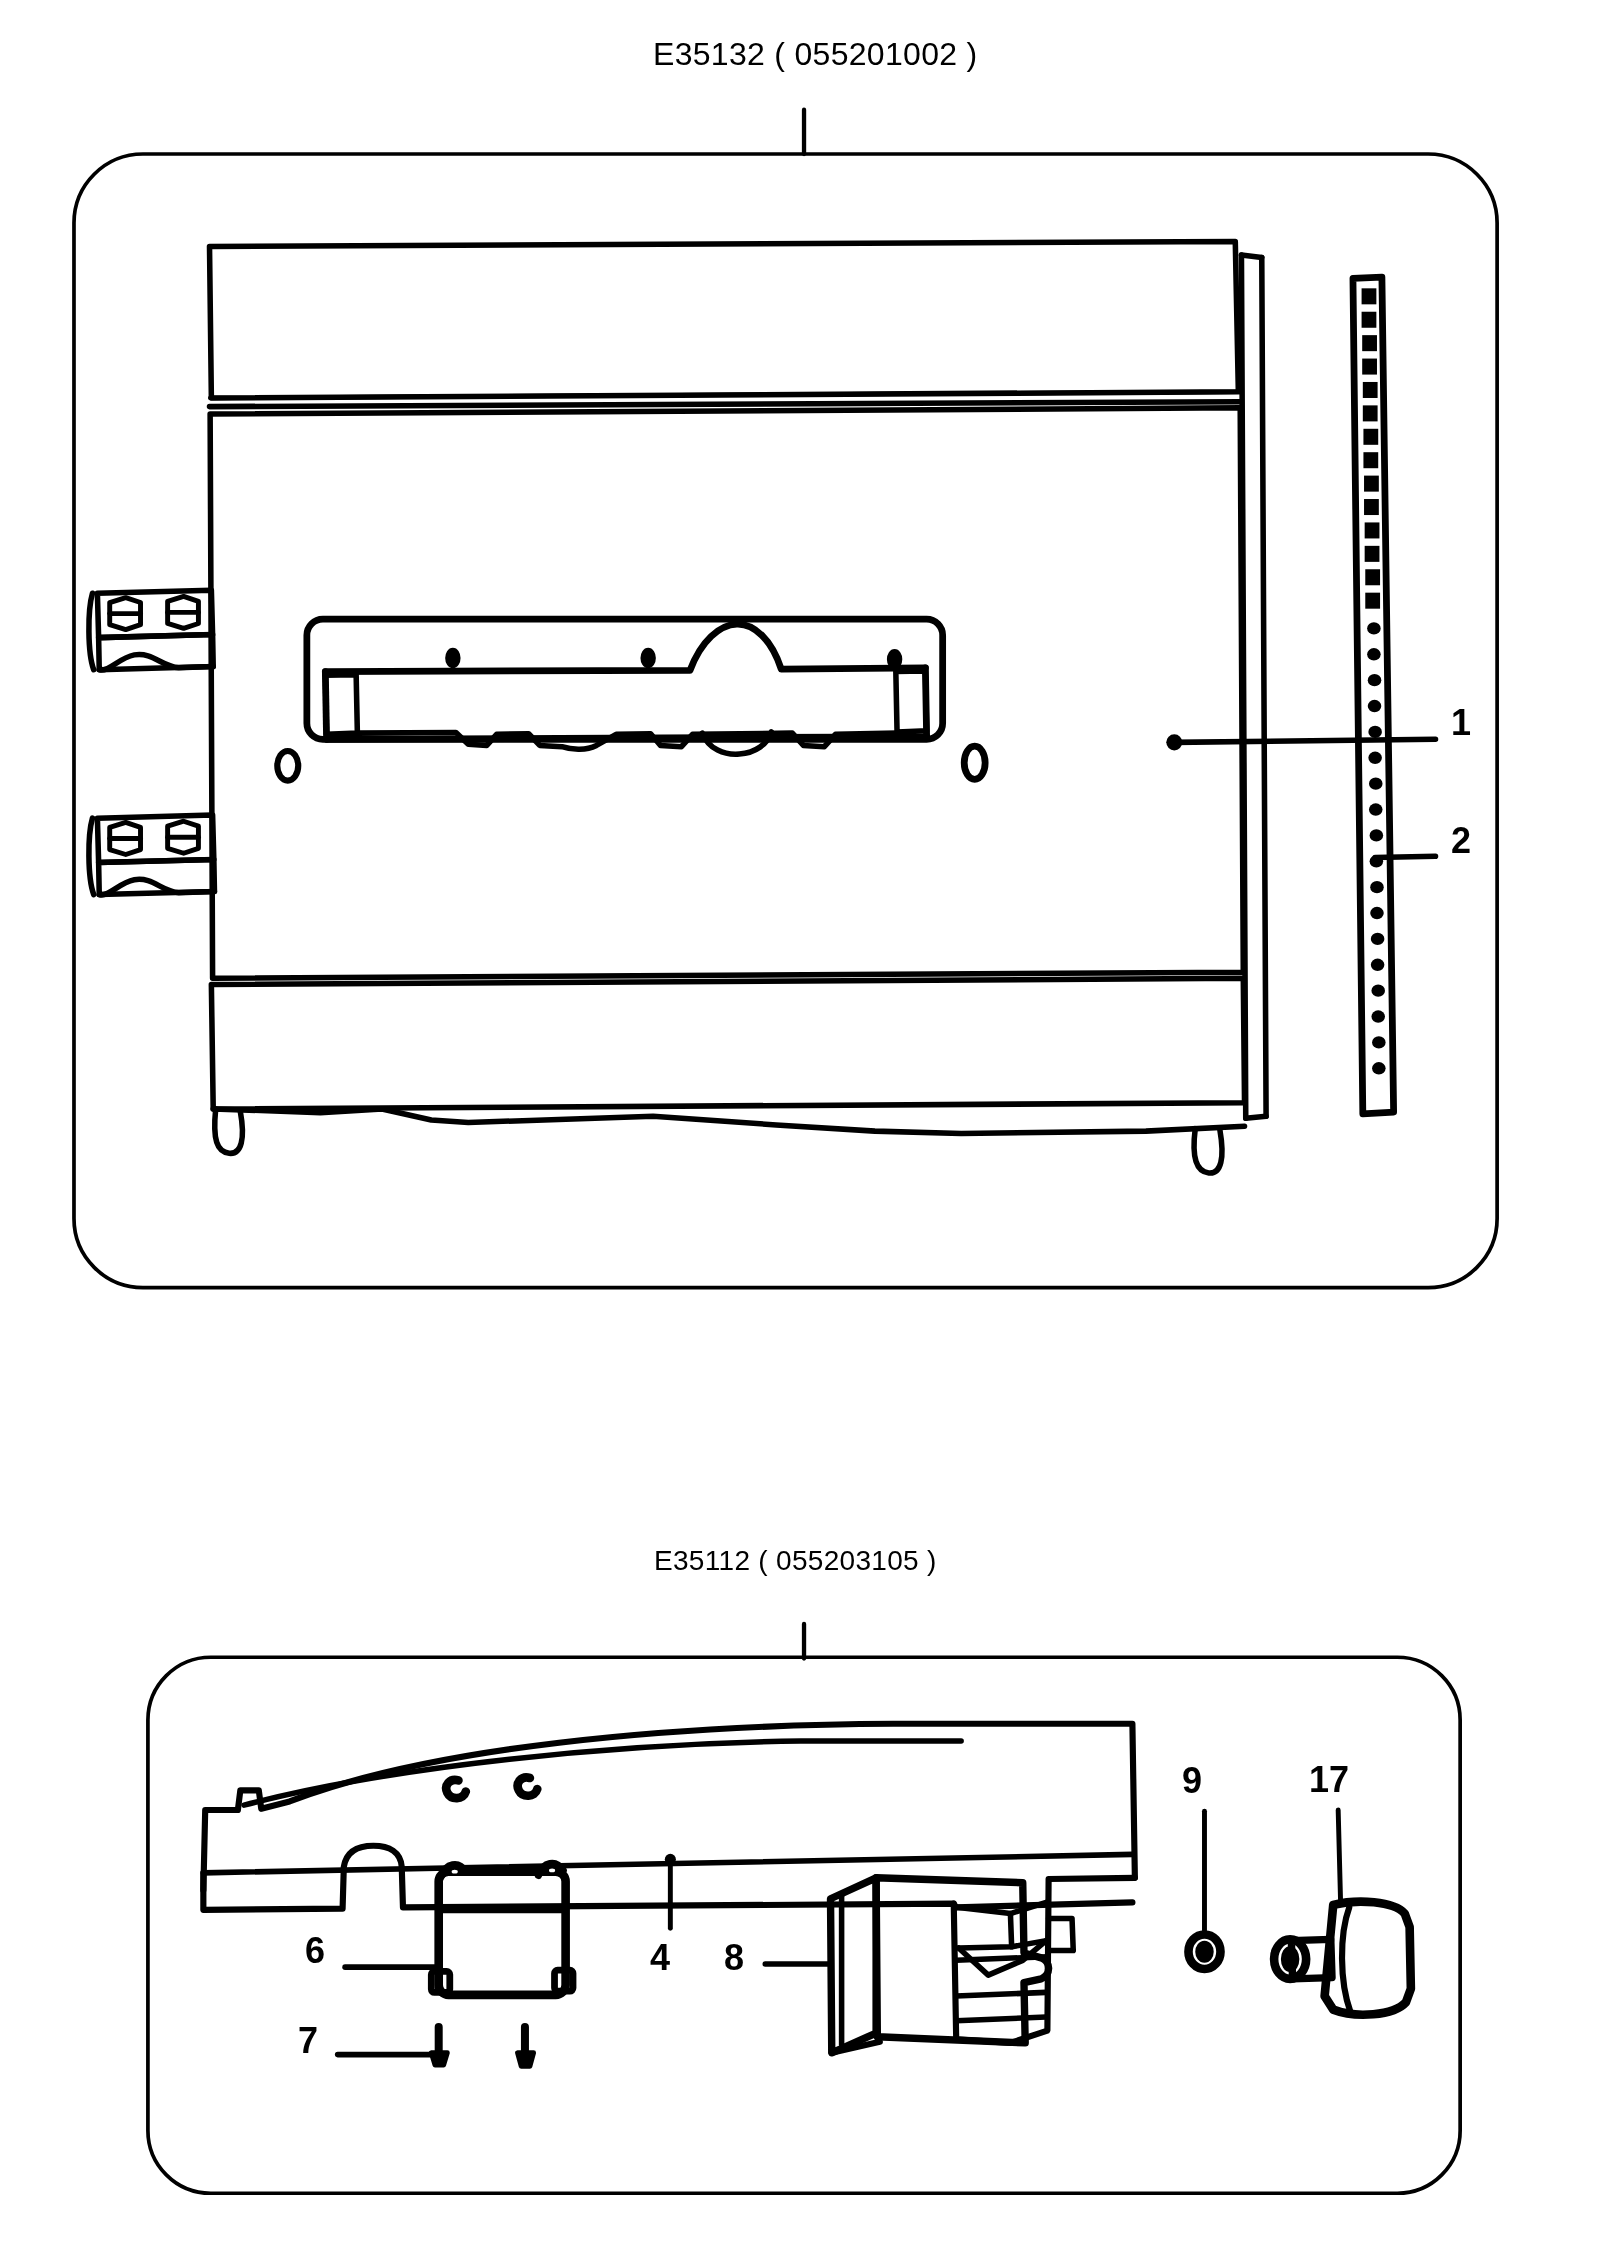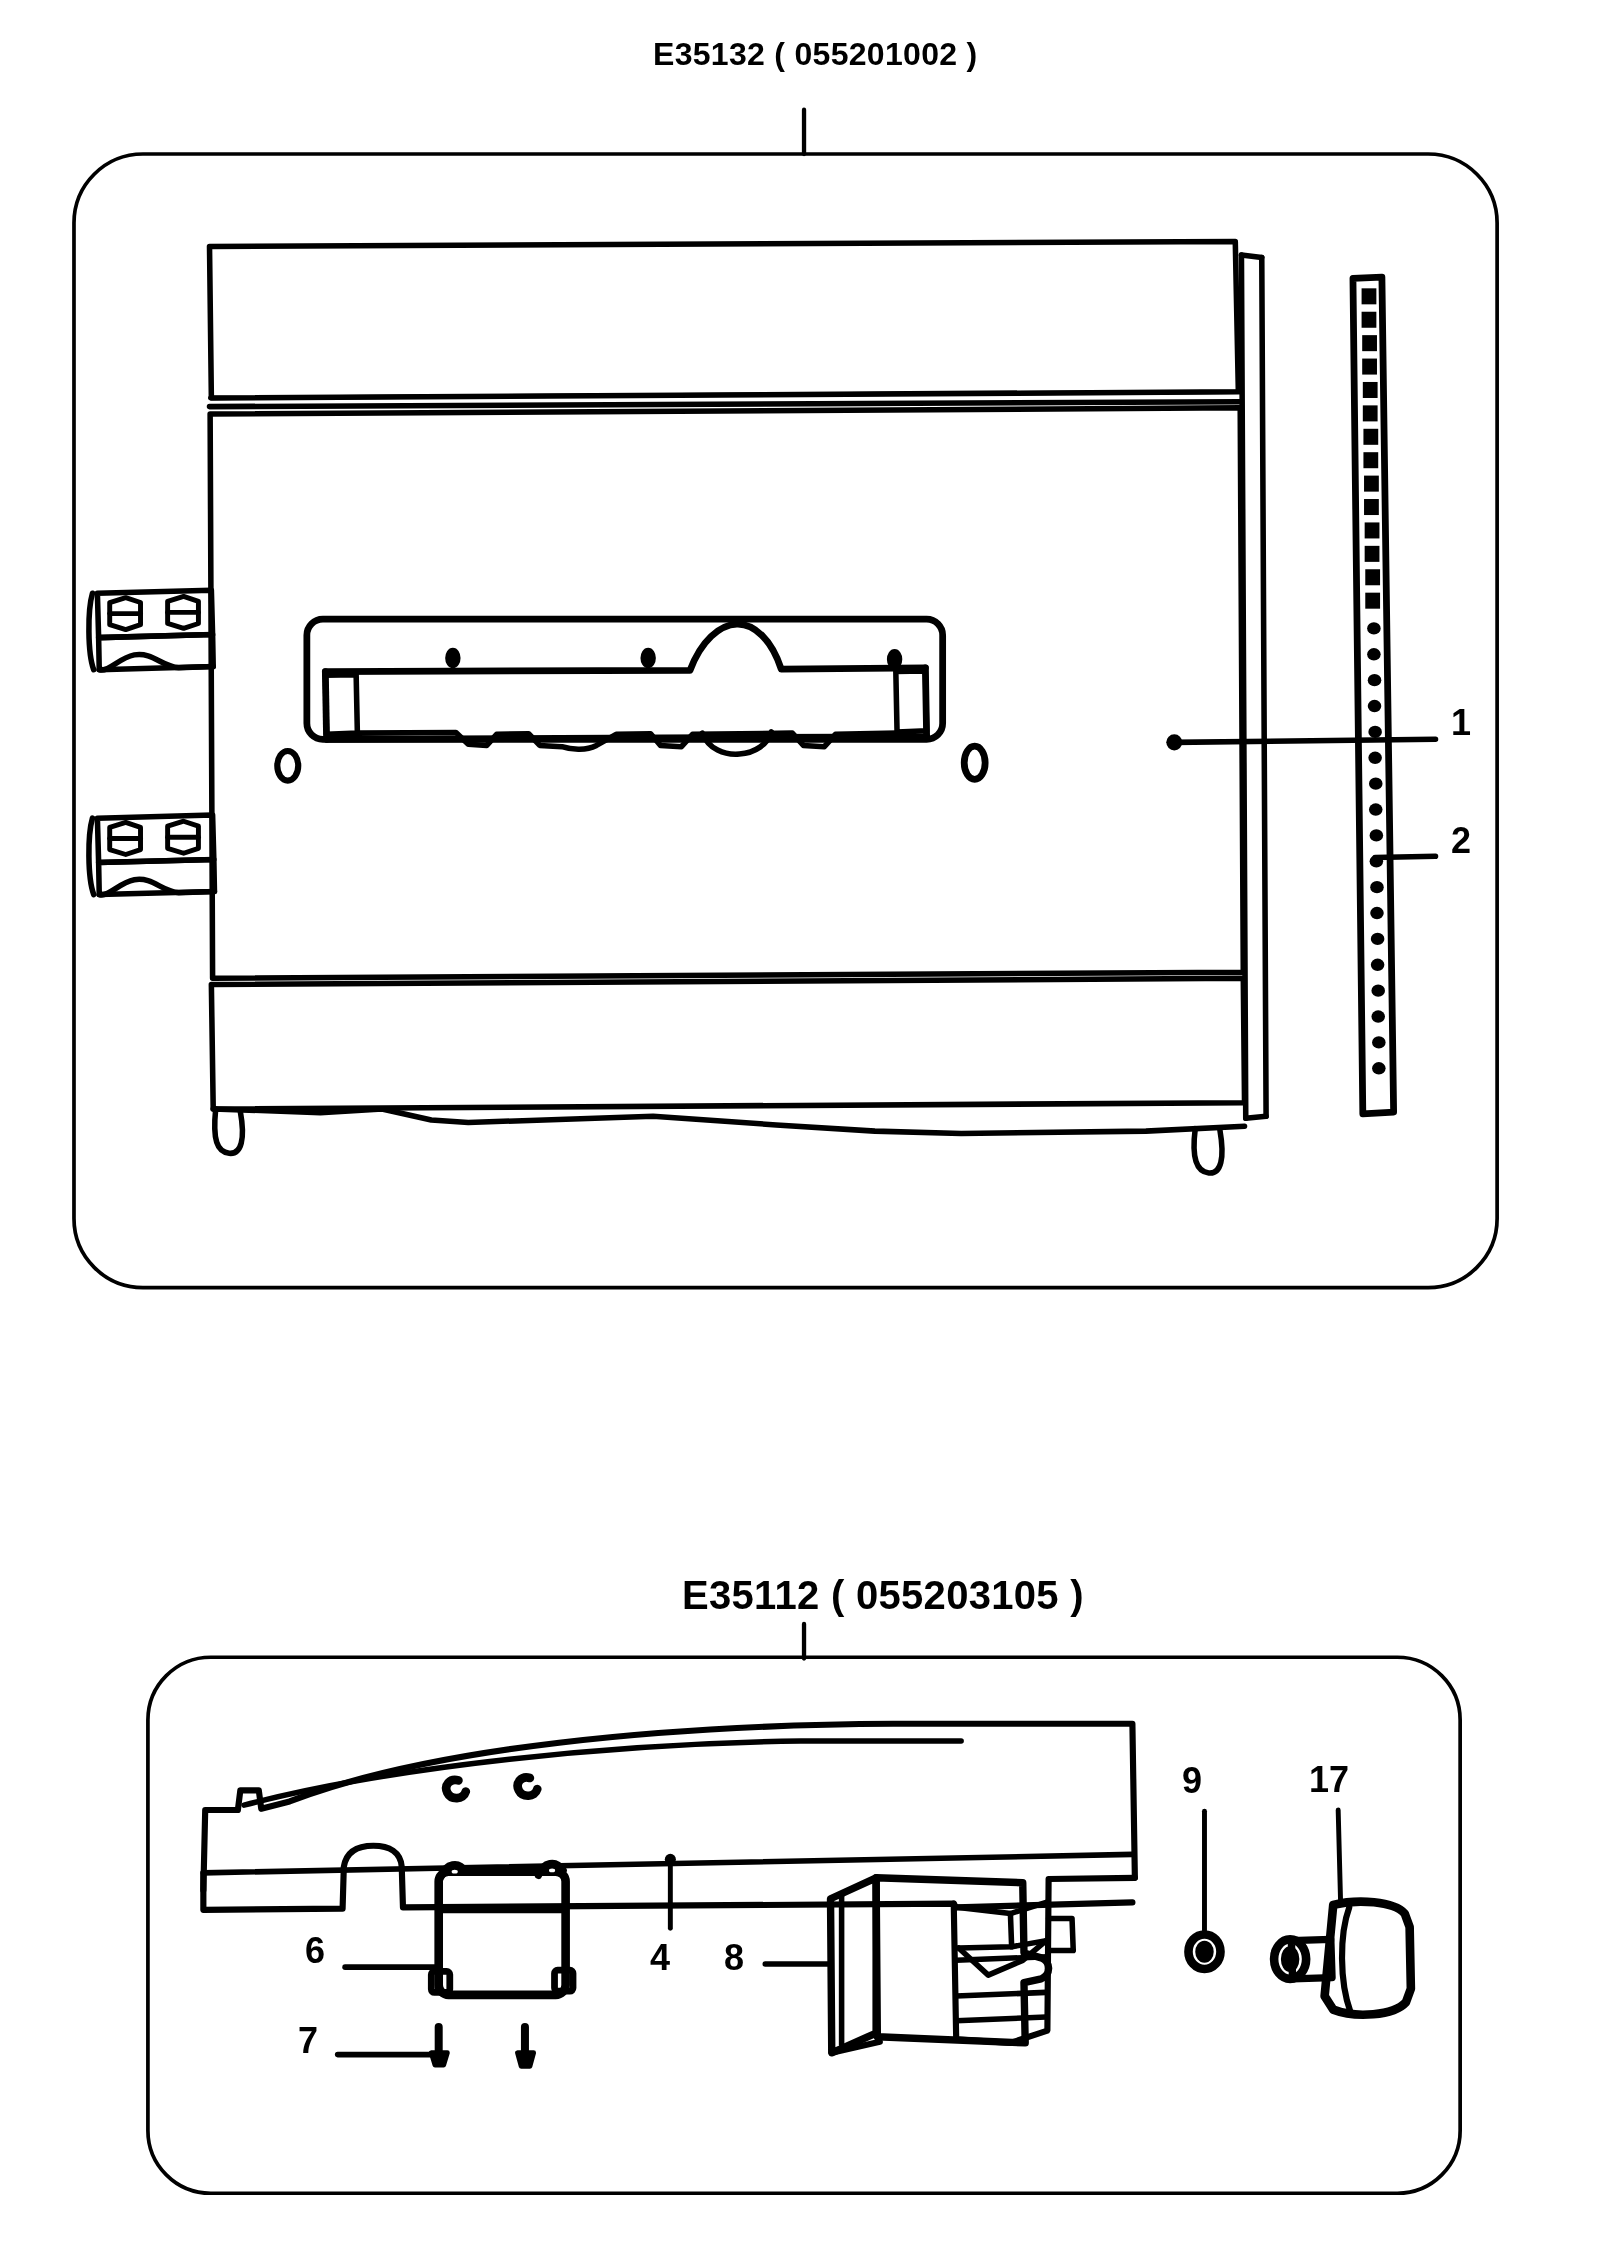--- a/index.html
+++ b/index.html
@@ -14,35 +14,34 @@
     font-family: "Liberation Sans", sans-serif;
     overflow: hidden;
   }
   .sheet {
     position: absolute;
     inset: 0;
   }
   .panel-title {
     position: absolute;
     font-family: "Liberation Sans", sans-serif;
-    font-weight: bold;
+    font-weight: normal;
     color: #000000;
     white-space: nowrap;
     letter-spacing: 0.3px;
   }
   #title-top {
     left: 653px;
     top: 36px;
     font-size: 32px;
   }
   #title-bottom {
-    left: 682px;
+    left: 654px;
     top: 1545px;
-    font-size: 40px;
-    margin-top: 28px;
+    font-size: 28px;
   }
   .callout-num {
     position: absolute;
     font-family: "Liberation Sans", sans-serif;
     font-weight: bold;
     font-size: 36px;
     color: #000000;
     line-height: 1;
   }
   svg.layer {

